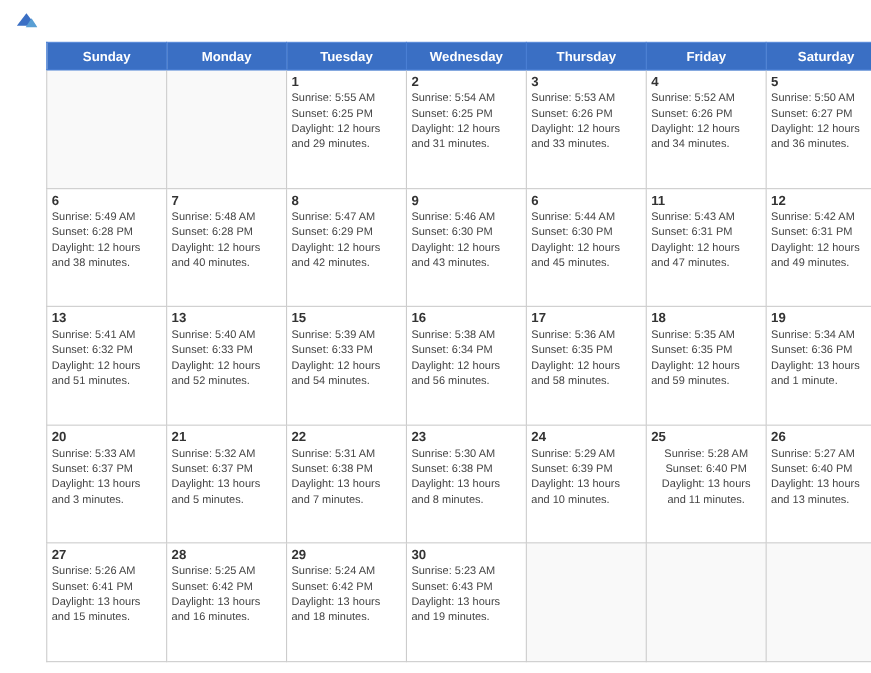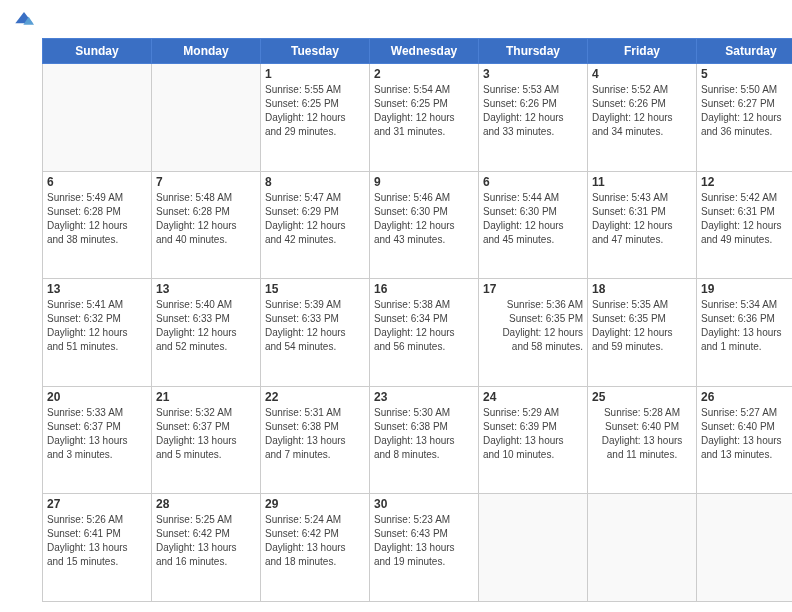--- a/index.html
+++ b/index.html
@@ -226,21 +226,21 @@
 Daylight: 12 hours and 54 minutes.</div>
           </td>
           <td>
             <span class="day-num">16</span>
             <div class="day-info" style="white-space: pre-line;">Sunrise: 5:38 AM
 Sunset: 6:34 PM
 Daylight: 12 hours and 56 minutes.</div>
           </td>
           <td>
             <span class="day-num">17</span>
-            <div class="day-info" style="white-space: pre-line; text-align: right;">Sunrise: 5:36 AM
+            <div class="day-info" style="white-space: pre-line;">Sunrise: 5:36 AM
 Sunset: 6:35 PM
 Daylight: 12 hours and 58 minutes.</div>
           </td>
           <td>
             <span class="day-num">18</span>
             <div class="day-info" style="white-space: pre-line;">Sunrise: 5:35 AM
 Sunset: 6:35 PM
 Daylight: 12 hours and 59 minutes.</div>
           </td>
           <td>

